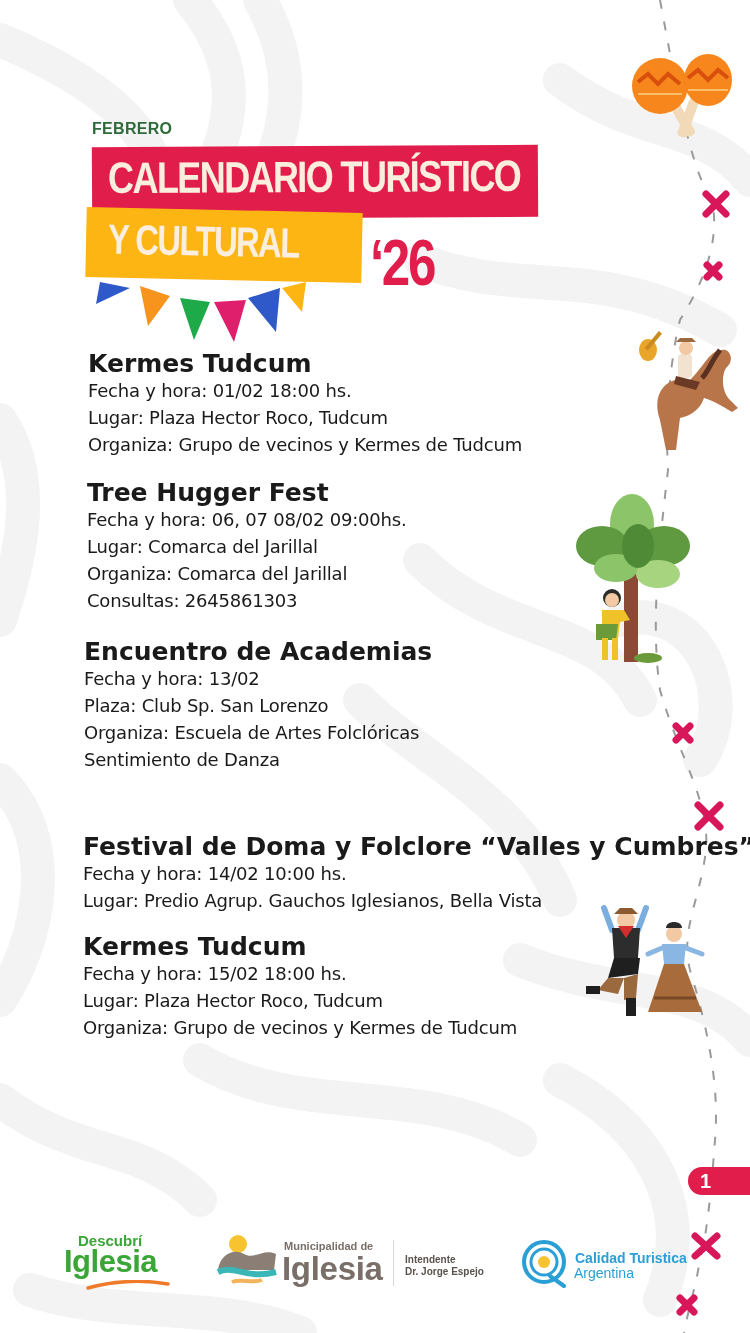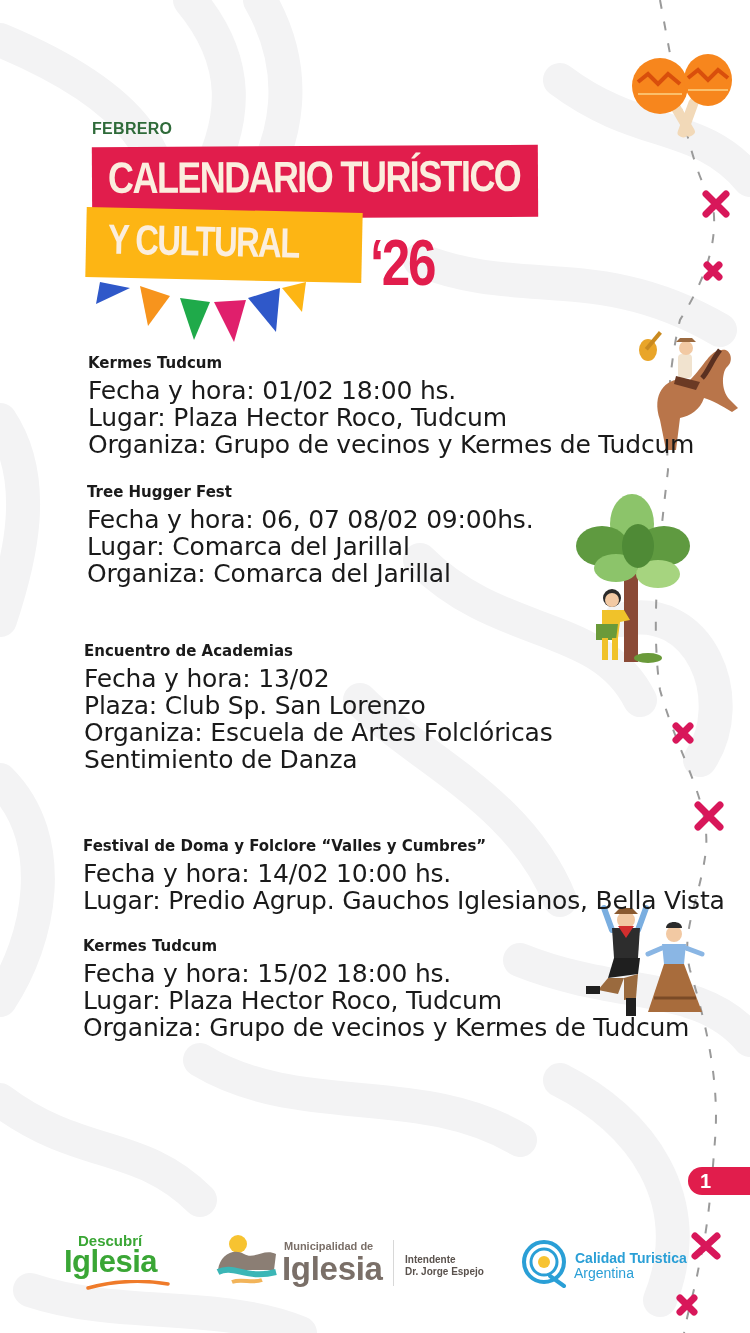--- a/index.html
+++ b/index.html
@@ -45,25 +45,25 @@
     font-size: 64px; color: #e11d4c; letter-spacing: -3px;
     transform: scaleX(0.8); transform-origin: left center;
   }
   .bunting { position: absolute; left: 96px; top: 276px; z-index: 2; }
 
   
   .events { position: absolute; left: 0; top: 0; z-index: 4; }
   .event { position: absolute; }
   .event .title {
     font-family: "DejaVu Sans", sans-serif; font-weight: 700;
-    font-size: 15px; line-height: 27px; color: #1a1a1a; white-space: nowrap;
+    font-size: 25px; line-height: 27px; color: #1a1a1a; white-space: nowrap;
   }
   .event .line {
     font-family: "DejaVu Sans", sans-serif; font-weight: 400;
-    font-size: 25px; line-height: 27px; color: #1a1a1a; white-space: nowrap;
+    font-size: 18px; line-height: 27px; color: #1a1a1a; white-space: nowrap;
     letter-spacing: -0.2px;
   }
 
   
   .illus { position: absolute; z-index: 3; }
 
   
   .page-badge {
     position: absolute; left: 688px; top: 1167px; width: 70px; height: 28px;
     background: #e11d4c; border-radius: 14px 0 0 14px; z-index: 5;
@@ -232,20 +232,21 @@
     <div class="line">Fecha y hora: 01/02  18:00 hs.</div>
     <div class="line">Lugar: Plaza Hector Roco, Tudcum</div>
     <div class="line">Organiza: Grupo de vecinos y Kermes de Tudcum</div>
   </div>
 
   <div class="event" style="left:87px;top:479px;">
     <div class="title">Tree Hugger Fest</div>
     <div class="line">Fecha y hora: 06, 07 08/02  09:00hs.</div>
     <div class="line">Lugar: Comarca del Jarillal</div>
     <div class="line">Organiza: Comarca del Jarillal</div>
+    <div class="line">Consultas: 2645861303</div>
   </div>
 
   <div class="event" style="left:84px;top:638px;">
     <div class="title">Encuentro de Academias</div>
     <div class="line">Fecha y hora: 13/02</div>
     <div class="line">Plaza: Club Sp. San Lorenzo</div>
     <div class="line">Organiza: Escuela de Artes Folclóricas</div>
     <div class="line">Sentimiento de Danza</div>
   </div>
 

